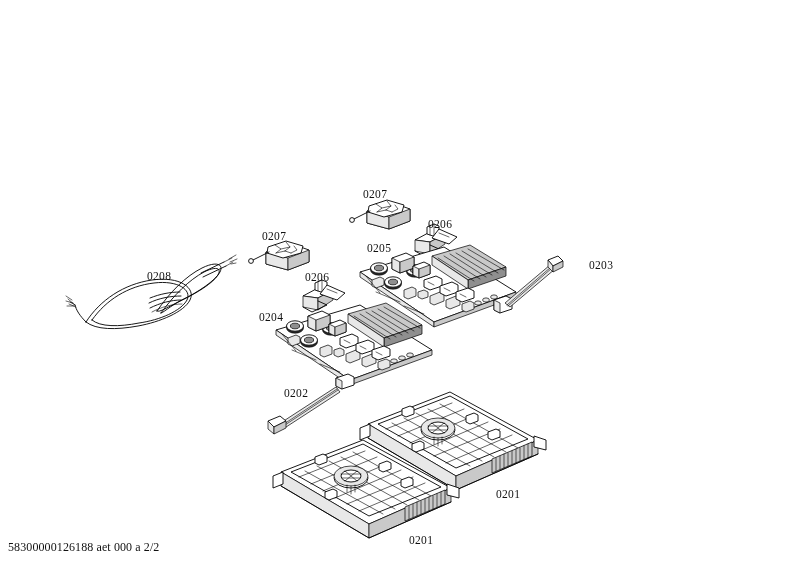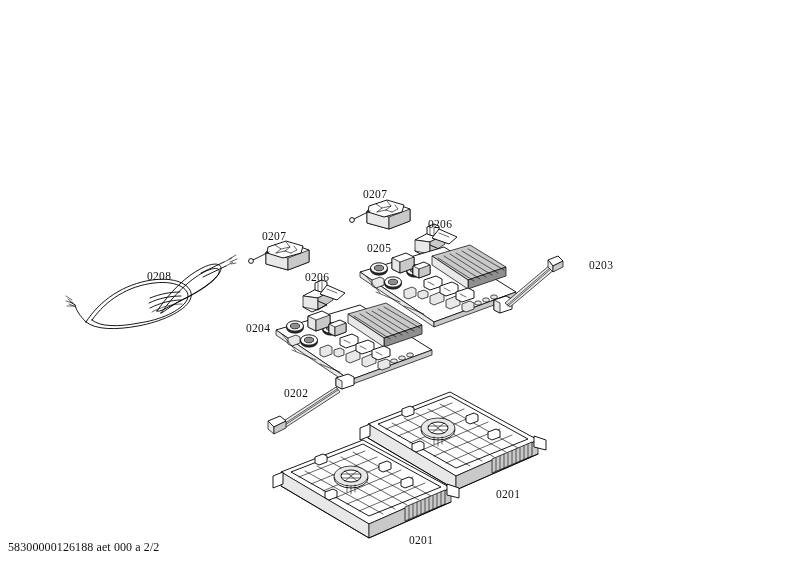--- a/index.html
+++ b/index.html
@@ -308,19 +308,19 @@
   </g>
 
 </svg>
 
 <div class="part-label" style="left:147px;top:271px;">0208</div>
 <div class="part-label" style="left:262px;top:231px;">0207</div>
 <div class="part-label" style="left:363px;top:189px;">0207</div>
 <div class="part-label" style="left:305px;top:272px;">0206</div>
 <div class="part-label" style="left:428px;top:219px;">0206</div>
 <div class="part-label" style="left:367px;top:243px;">0205</div>
-<div class="part-label" style="left:246px;top:312px;margin-top:11px;">0204</div>
+<div class="part-label" style="left:259px;top:312px;">0204</div>
 <div class="part-label" style="left:569px;top:260px;padding-left:20px;">0203</div>
 <div class="part-label" style="left:284px;top:388px;">0202</div>
 <div class="part-label" style="left:409px;top:535px;">0201</div>
 <div class="part-label" style="left:496px;top:489px;">0201</div>
 
 <div id="footer-id">58300000126188 aet 000 a 2/2</div>
 
 </body></html>

